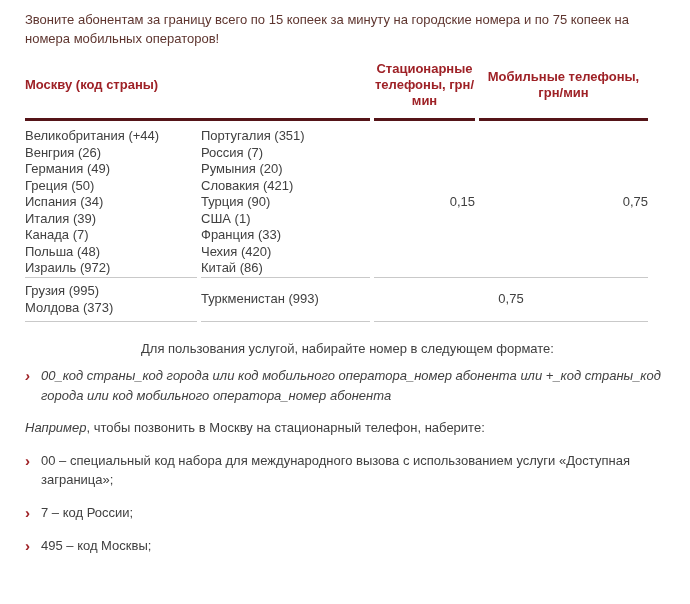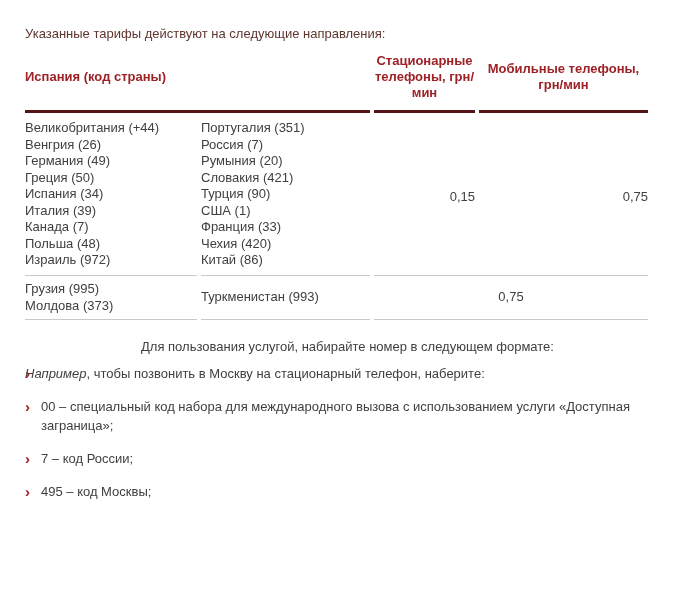--- a/index.html
+++ b/index.html
@@ -22,59 +22,59 @@
   col.c3 { width: 101px; } col.c4 { width: 169px; }
   th {
     color: #9e2126; font-weight: bold; font-size: 13px; line-height: 16px;
     vertical-align: middle; padding: 4px 0 9px 0;
     border-bottom: 3px solid #551418;
   }
   th.country-h { text-align: left; }
   th.num-h { text-align: center; }
   td { line-height: 16.5px; vertical-align: top; padding: 0; }
   tr.first-row td { padding-top: 7px; }
-  tr.last-row td { padding-bottom: 6px; }
+  tr.last-row td { }
   td.price { text-align: right; vertical-align: middle; padding: 0; }
   tr.extra td {
     border-top: 1px solid #c9c9c9; border-bottom: 1px solid #c9c9c9;
     padding: 4px 0 5px 0; vertical-align: middle; line-height: 17px;
   }
   tr.extra td.price { text-align: center; }
 
   .para { line-height: 19px; margin-top: 17px; text-align: center; }
   .bullet {
     position: relative; padding-left: 16px; margin-top: 8px;
     line-height: 20px; width: 655px;
   }
   .bullet .arrow {
     position: absolute; left: 0; top: 0;
     color: #9e2126; font-weight: bold; font-size: 15px; line-height: 19px;
   }
   .bullet.italic { font-style: italic; }
   .bullet.spaced { margin-top: 14px; margin-bottom: 13px; line-height: 19px; }
-  .example-intro { line-height: 19px; }
+  .example-intro { line-height: 19px; margin-top: 12px; }
   .example-intro .it { font-style: italic; }
 </style>
 </head>
 <body>
 
 <div class="page">
 
-  <p class="lead second">Указанные тарифы действуют на следующие направления:</p>
+  <p class="lead">Звоните абонентам за границу всего по 15 копеек за минуту на городские номера и по 75 копеек на номера мобильных операторов!</p>
 
   <table class="tariff">
     <colgroup>
         <col class="c1">
         <col class="c2">
         <col class="c3">
         <col class="c4">
       </colgroup>
     <tbody>
         <tr>
-      <th class="country-h" colspan="2">Испания (код страны)</th>
+      <th class="country-h" colspan="2">Москву (код страны)</th>
       <th class="num-h">Стационарные телефоны, грн/мин</th>
       <th class="num-h">Мобильные телефоны, грн/мин</th>
     </tr>
     <tr class="first-row">
       <td>Великобритания (+44)</td>
       <td>Португалия (351)</td>
       <td class="price" rowspan="9">0,15</td>
       <td class="price" rowspan="9">0,75</td>
     </tr>
     <tr>
@@ -117,20 +117,21 @@
       <td>Туркменистан (993)</td>
       <td class="price" colspan="2">0,75</td>
     </tr>
   </tbody>
     </table>
 
   <p class="para">Для пользования услугой, набирайте номер в следующем формате:</p>
 
   <div class="bullet italic">
     <span class="arrow">›</span>
+    <span>00_код страны_код города или код мобильного оператора_номер абонента или +_код страны_код города или код мобильного оператора_номер абонента</span>
   </div>
 
   <p class="example-intro">
     <span class="it">Например</span><span>, чтобы позвонить в Москву на стационарный телефон, наберите:</span>
   </p>
 
   <div class="bullet spaced">
     <span class="arrow">›</span>
     <span>00 – специальный код набора для международного вызова с использованием услуги «Доступная заграница»;</span>
   </div>

